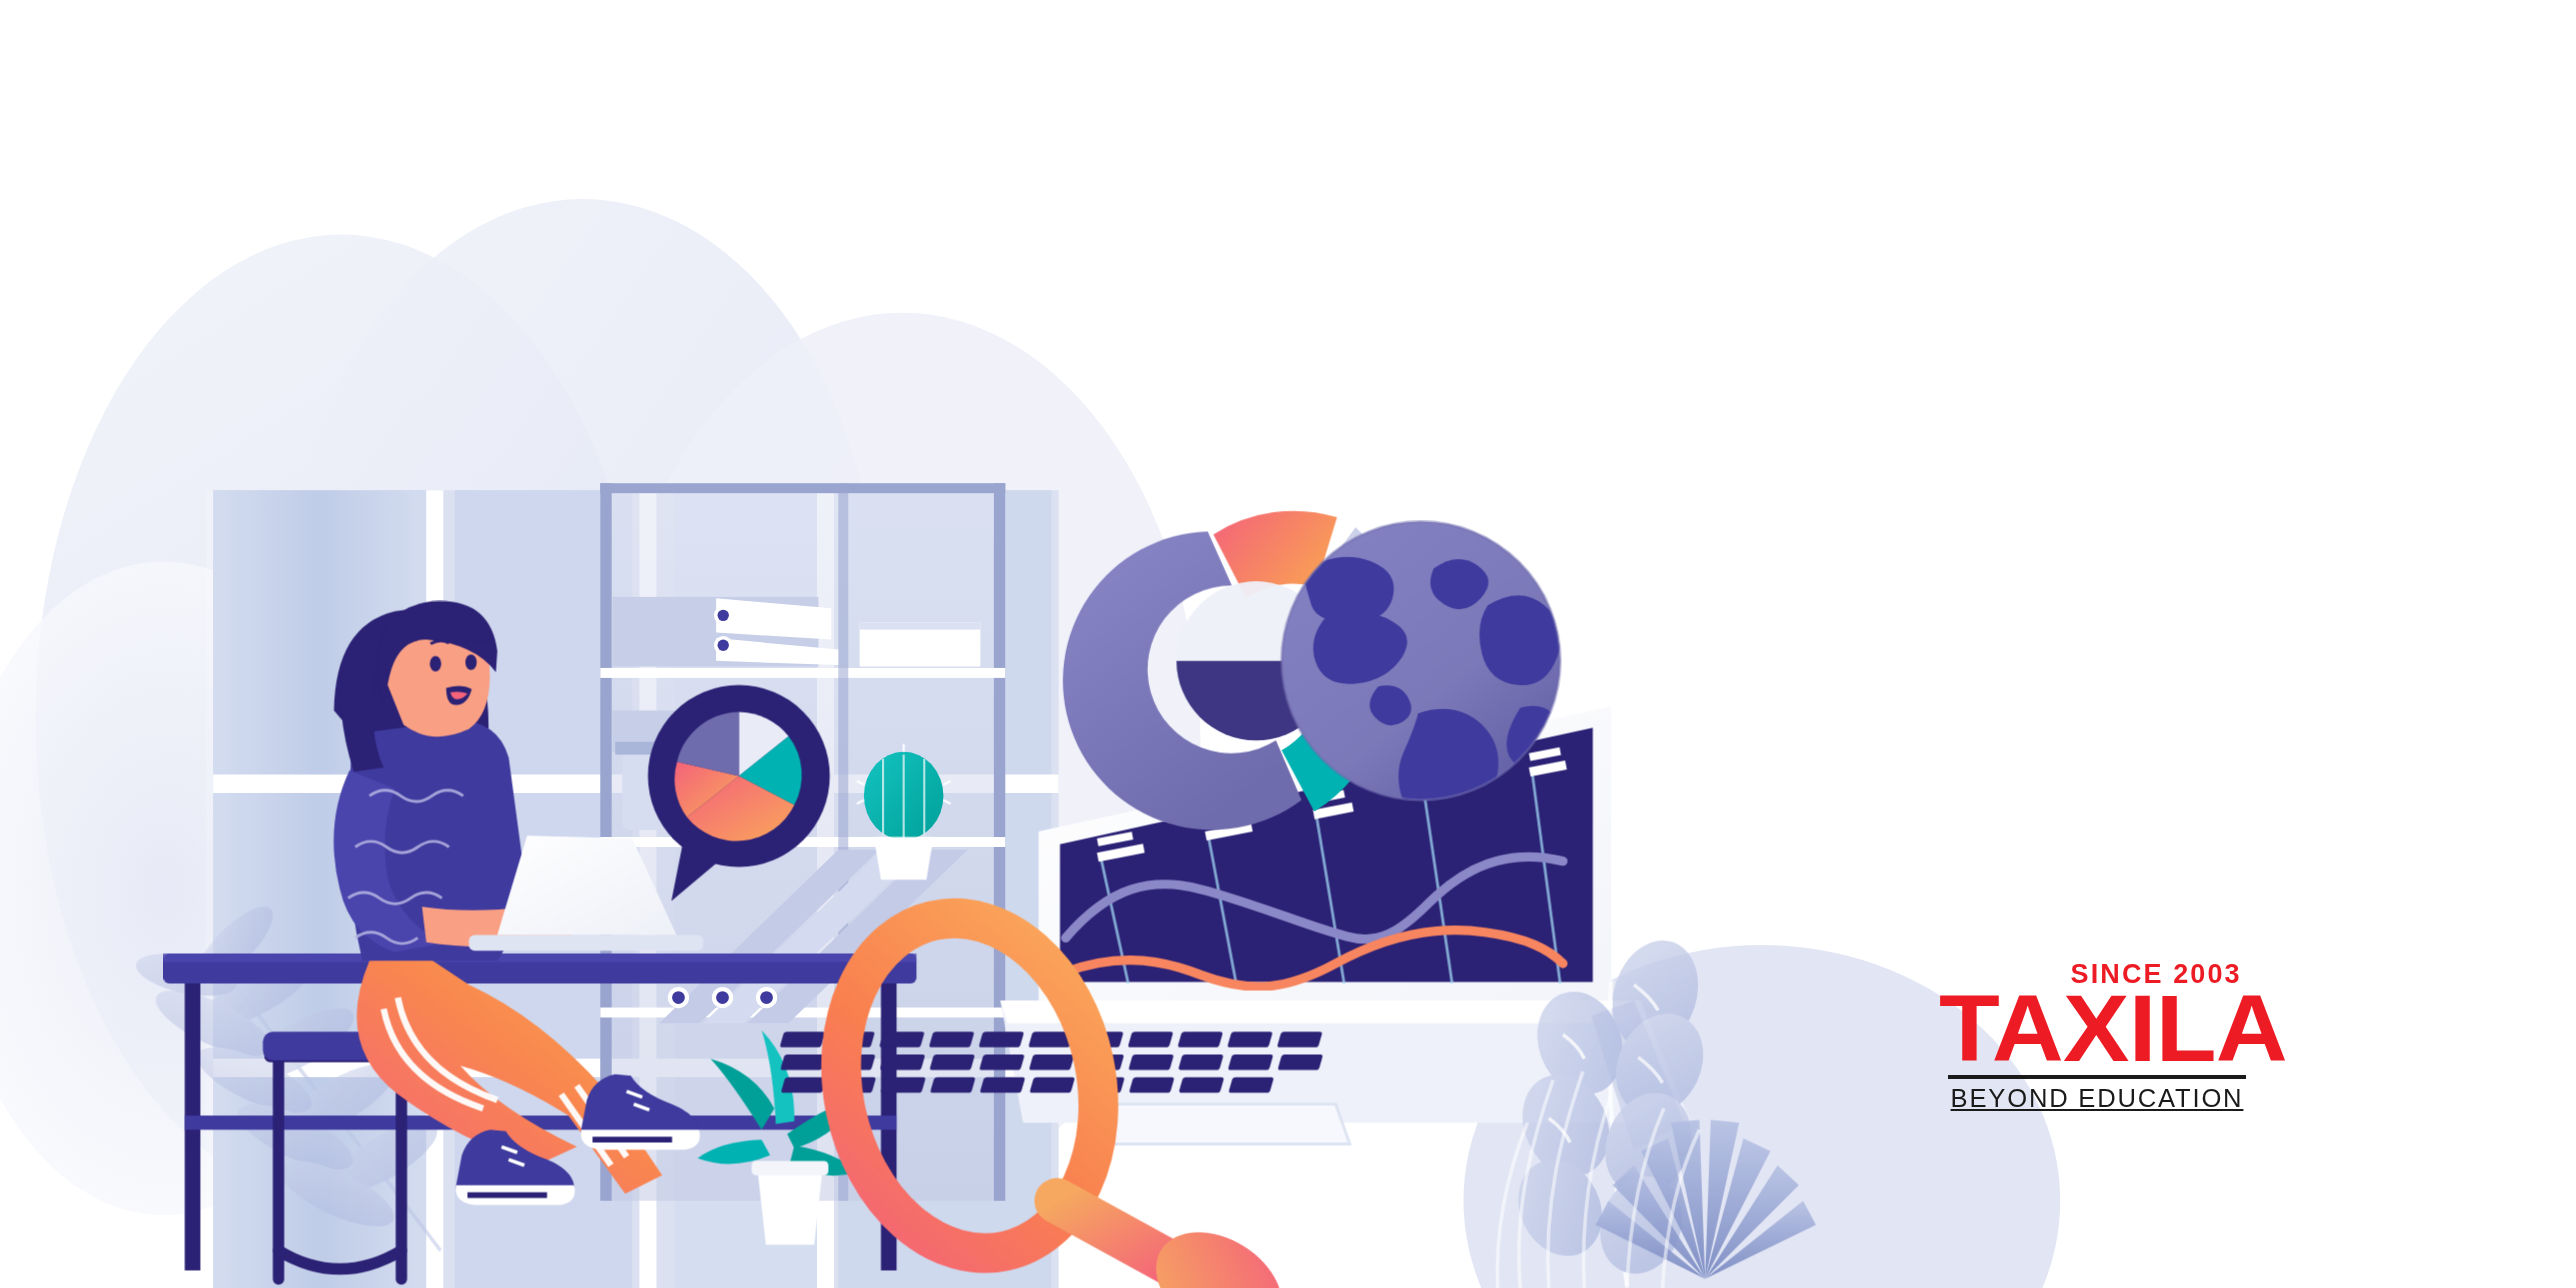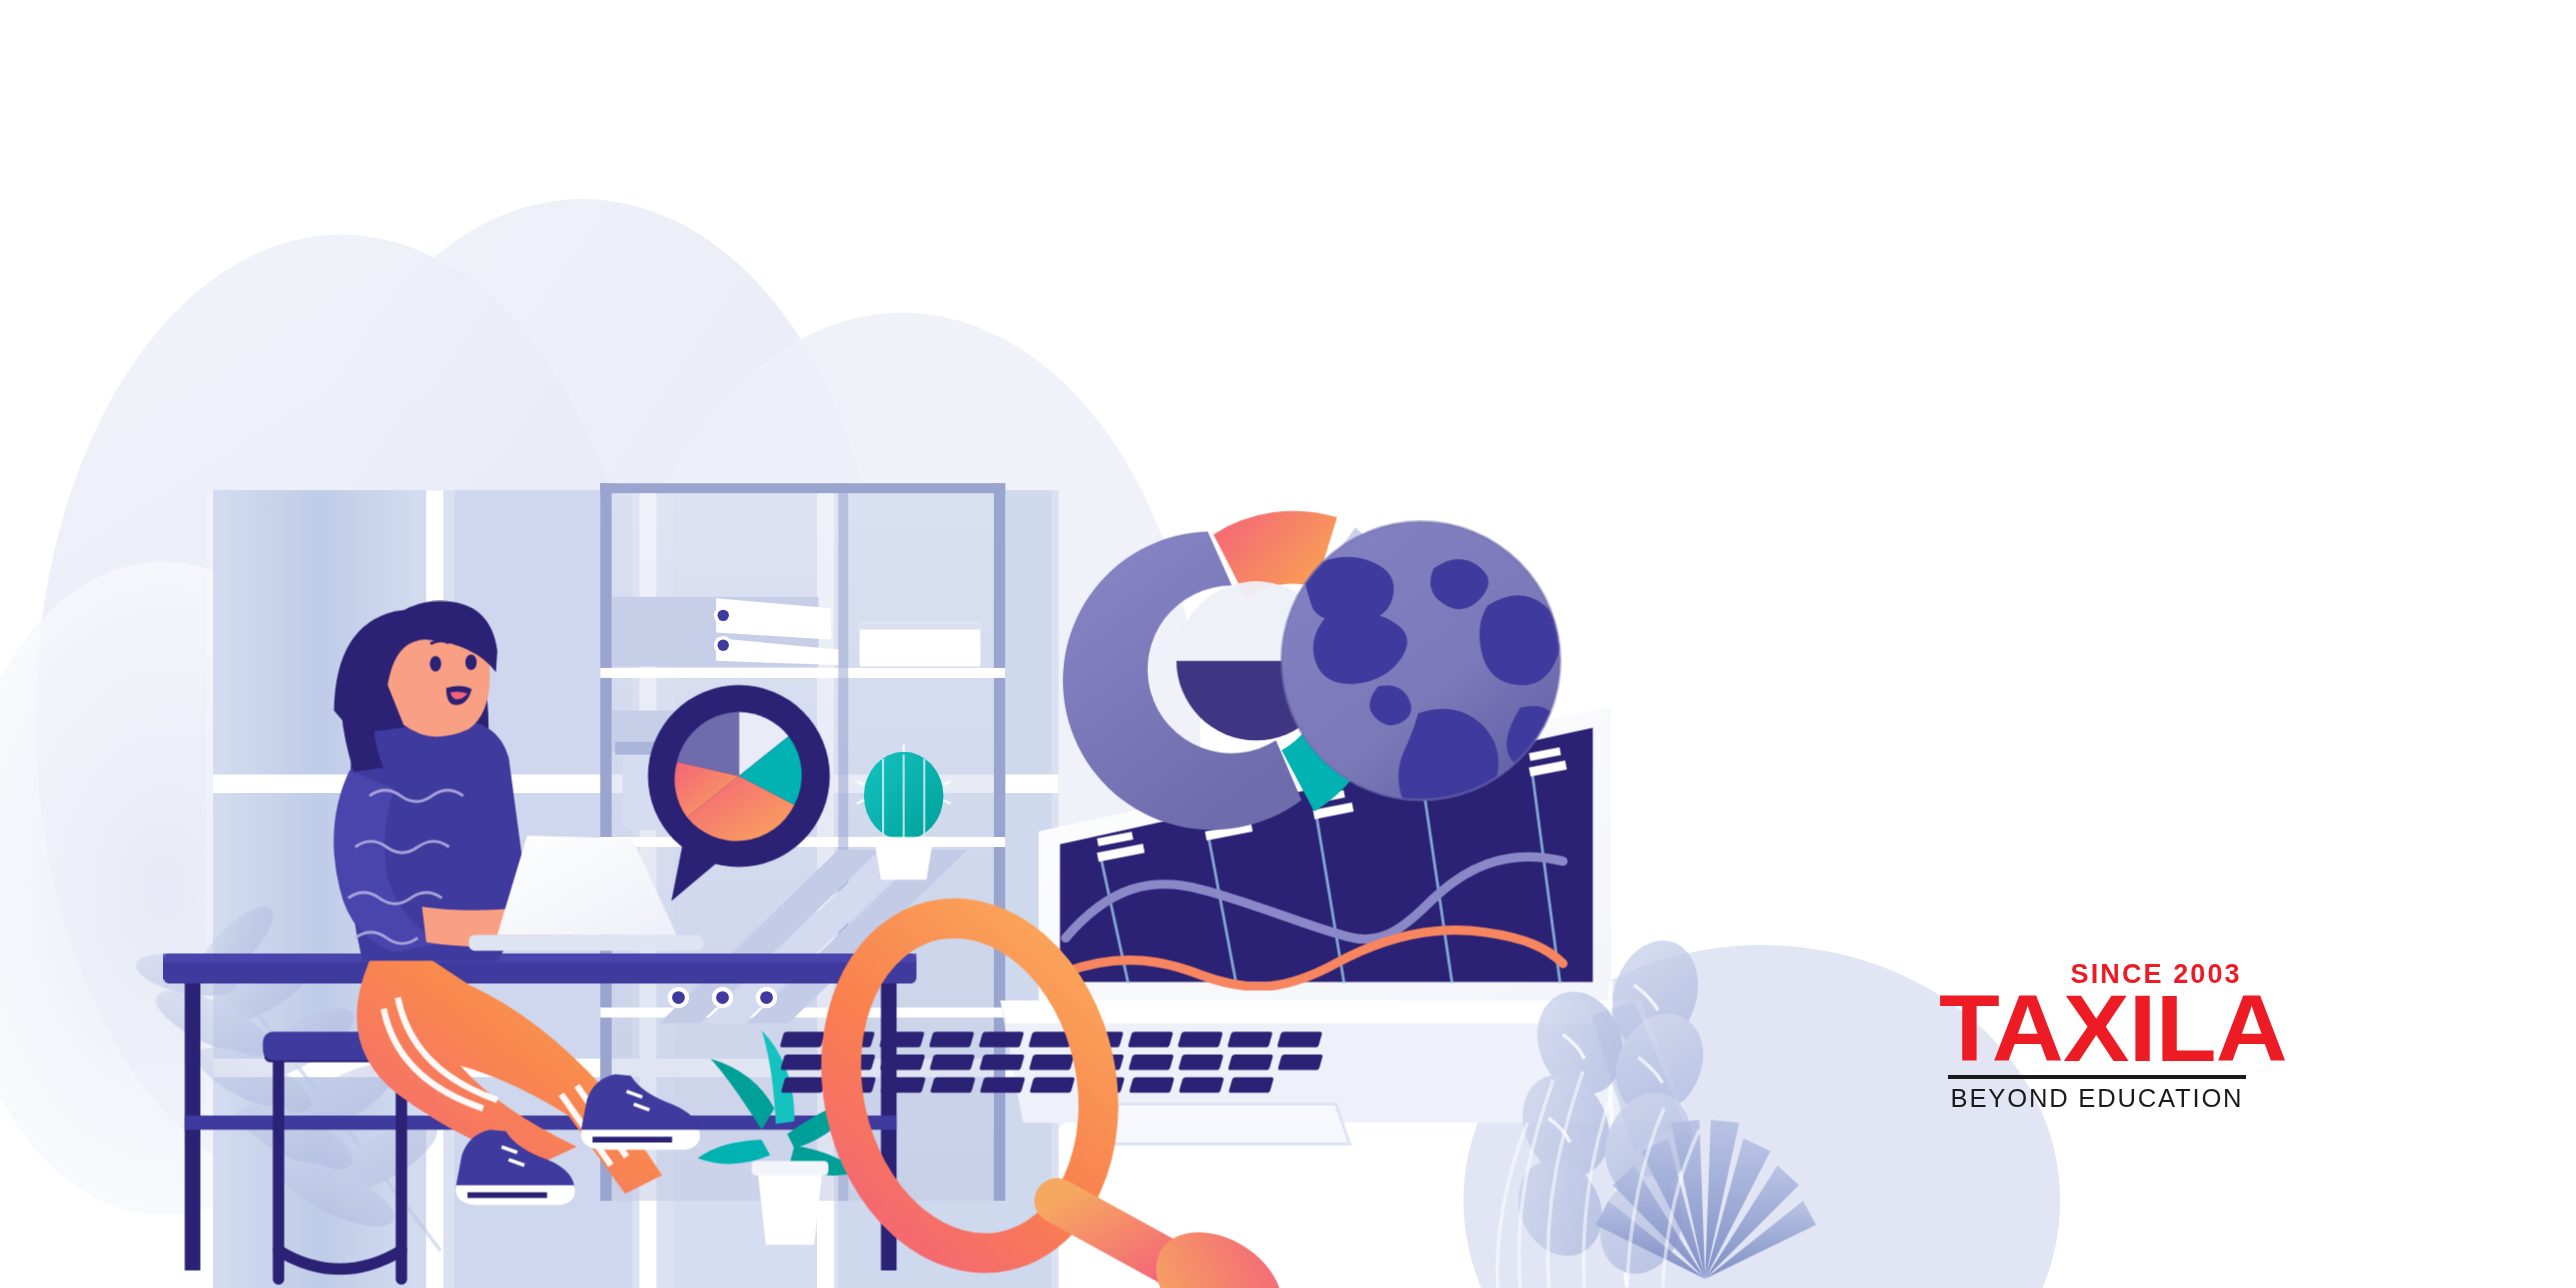--- a/index.html
+++ b/index.html
@@ -76,20 +76,21 @@
     font-family:"Liberation Sans", sans-serif;
   }
   #logo-rule { height:3.6px; background:#1a1a1a; margin:5px 0 6.4px 0; }
   #logo-tag {
     font-size:25.6px;
     font-weight:400;
     letter-spacing:1.8px;
     color:#1a1a1a;
     line-height:27px;
     font-family:"Liberation Sans", sans-serif;
+    text-decoration:underline;
   }
 </style>
 </head>
 <body>
 
 <div id="stage">
 
   <svg class="layer" viewBox="0 0 3626 1814" width="2576" height="1289" xmlns="http://www.w3.org/2000/svg">
     <defs>
       <linearGradient id="gBlob" x1="0" y1="0" x2="0.4" y2="1">

